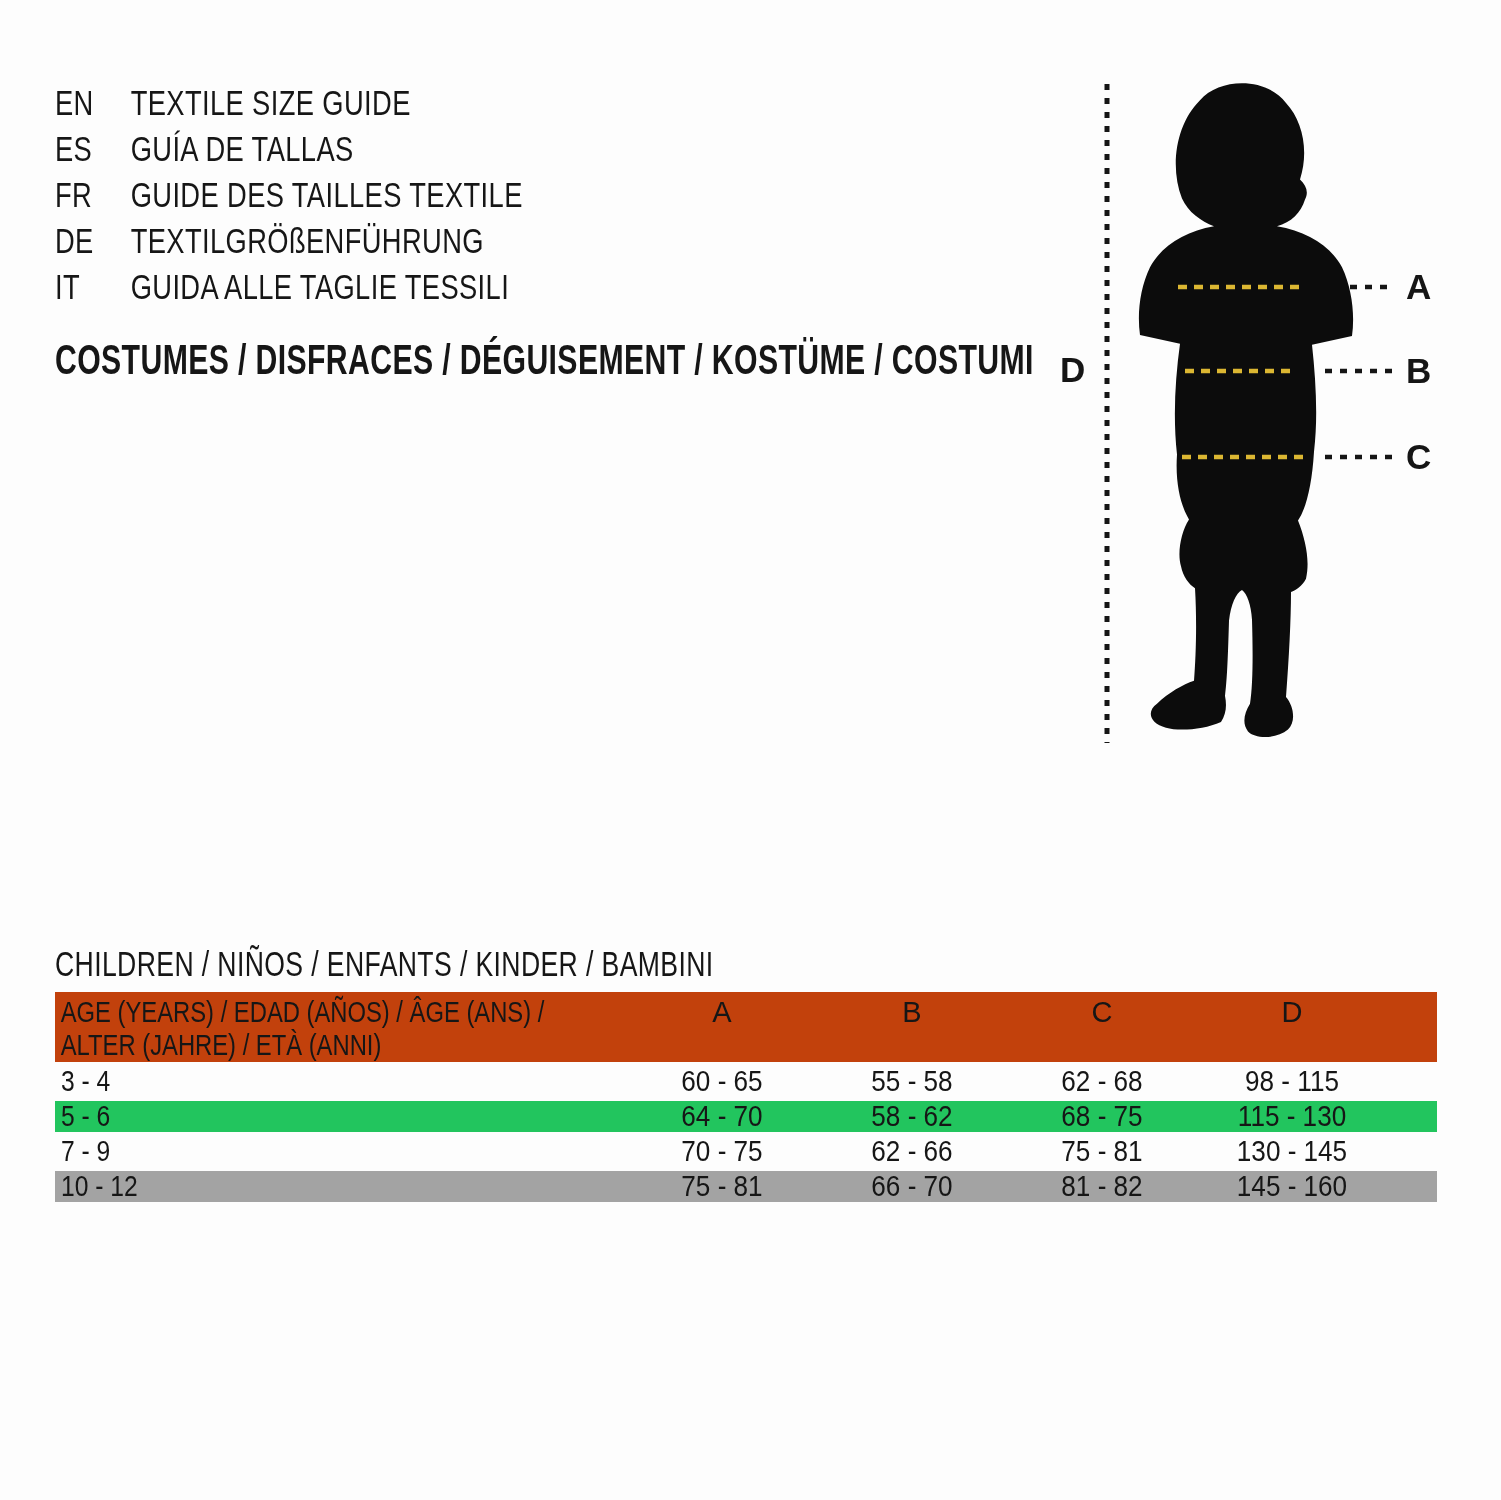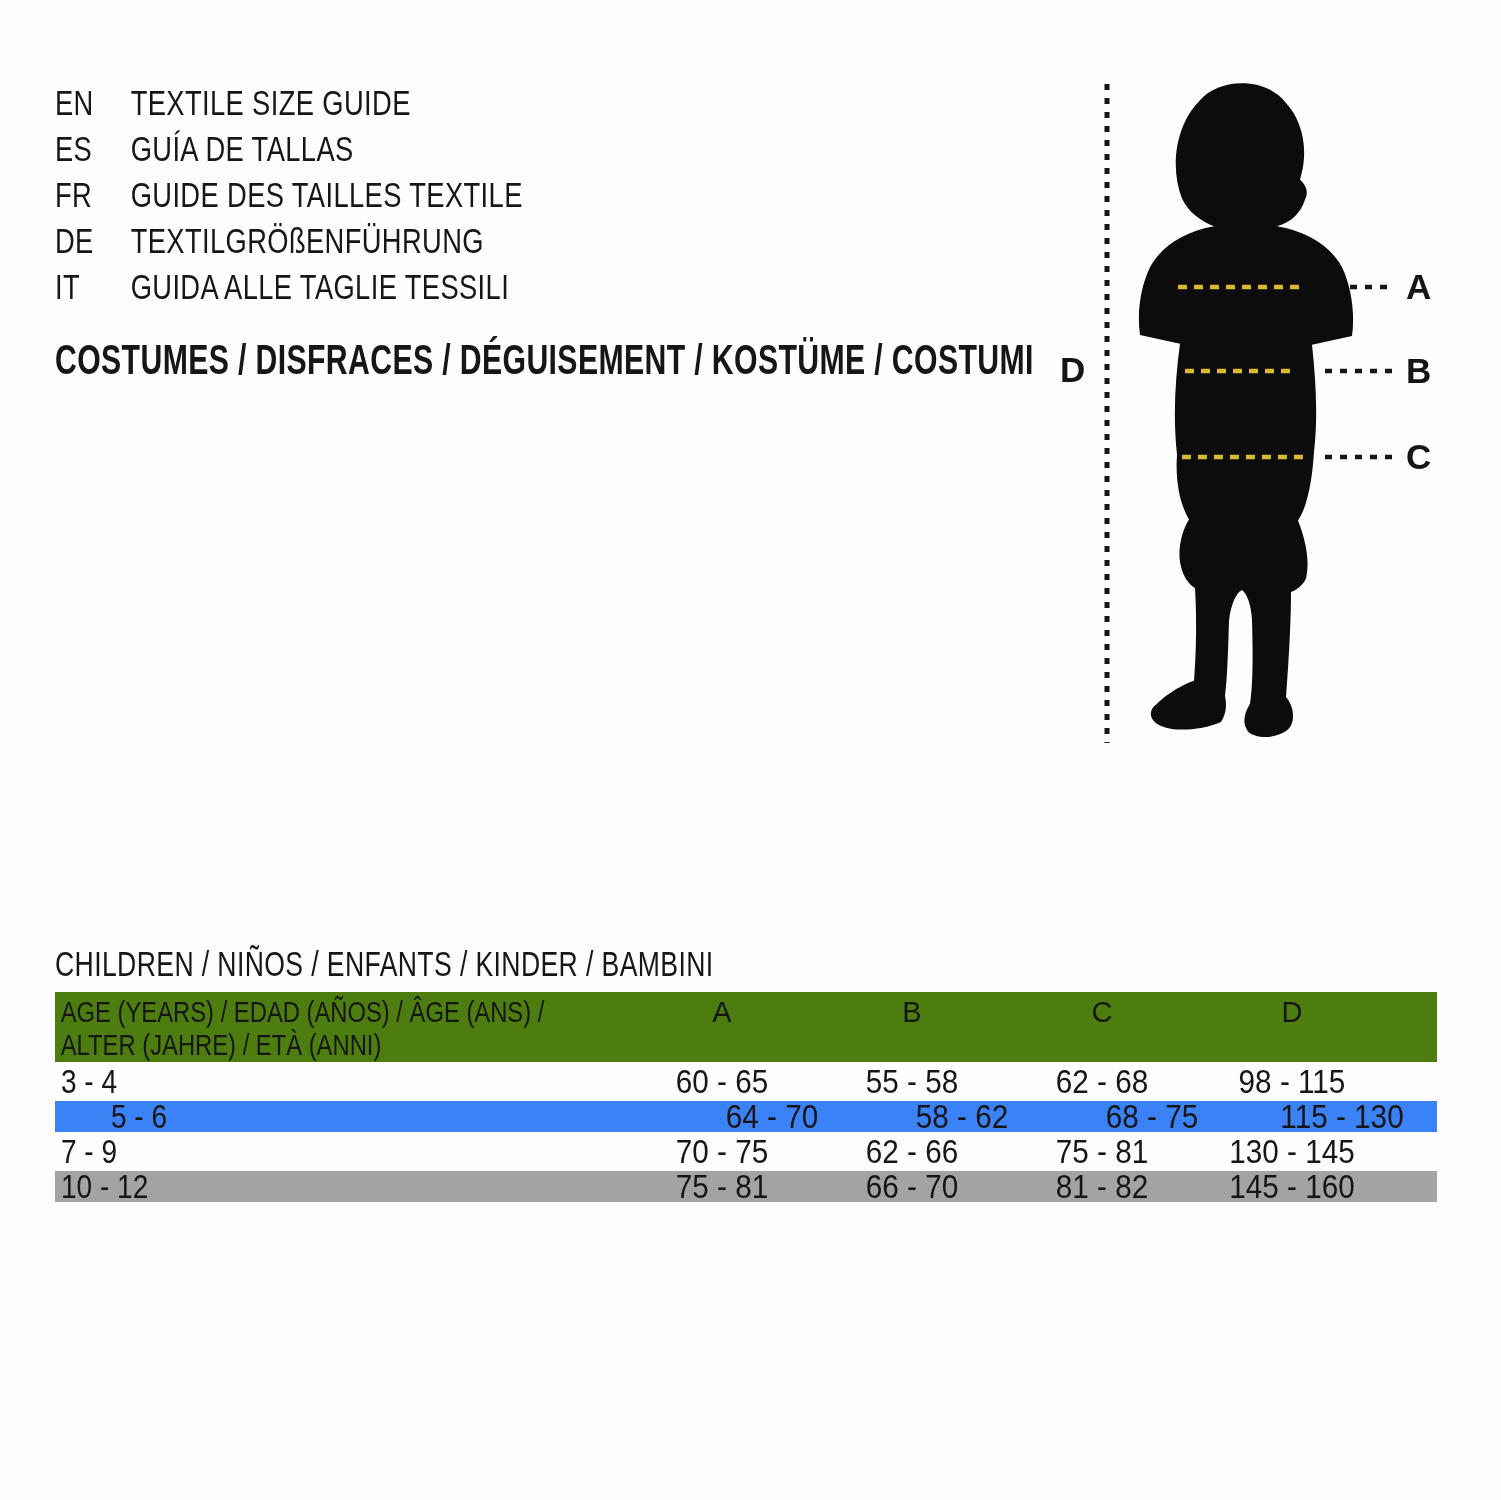--- a/index.html
+++ b/index.html
@@ -47,21 +47,21 @@
   .thead { display: flex; min-height: 70px; padding-top: 4px; }
   .age-col { width: 572px; flex: 0 0 572px; padding-left: 7px; }
   .num-col { width: 190px; flex: 0 0 190px; text-align: center; }
   .thead .age-col {
     font-size: 29px; line-height: 33px; white-space: nowrap;
     transform: scaleX(0.82); transform-origin: left top;
   }
   .thead .num-col { font-size: 29px; line-height: 33px; }
   .trow {
     display: flex; align-items: center;
-    height: 31px; margin-top: 4px; font-size: 33px;
+    height: 31px; margin-top: 4px; font-size: 29px;
   }
   .trow .age-col {
     transform: scaleX(0.85); transform-origin: left center;
     white-space: nowrap;
   }
   .trow .num-col { transform: scaleX(0.9); transform-origin: center; white-space: nowrap; }
 
   
   .legend { position: absolute; left: 55px; top: 1258px; }
   .legend-row {
@@ -152,39 +152,39 @@
     <line x1="285" y1="382" x2="352" y2="382" stroke="#151515" stroke-width="4.5" stroke-dasharray="7 8"></line>
 
     <text class="measure-letter" x="366" y="224">A</text>
     <text class="measure-letter" x="366" y="308">B</text>
     <text class="measure-letter" x="366" y="394">C</text>
   </svg>
 
   <div class="children-title">CHILDREN / NIÑOS / ENFANTS / KINDER / BAMBINI</div>
 
   <div class="size-table">
-    <div class="thead" style="background:#4d7c0f;">
+    <div class="thead" style="background:#c2410c;">
       <div class="age-col">
         <div>AGE (YEARS) / EDAD (AÑOS) / ÂGE (ANS) /</div>
         <div>ALTER (JAHRE) / ETÀ (ANNI)</div>
       </div>
       <div class="num-col">A</div>
       <div class="num-col">B</div>
       <div class="num-col">C</div>
       <div class="num-col">D</div>
     </div>
 
     <div class="trow">
       <div class="age-col">3 - 4</div>
       <div class="num-col">60 - 65</div>
       <div class="num-col">55 - 58</div>
       <div class="num-col">62 - 68</div>
       <div class="num-col">98 - 115</div>
     </div>
-    <div class="trow" style="background:#3b82f6;justify-content:flex-end;">
+    <div class="trow" style="background:#22c55e;">
       <div class="age-col">5 - 6</div>
       <div class="num-col">64 - 70</div>
       <div class="num-col">58 - 62</div>
       <div class="num-col">68 - 75</div>
       <div class="num-col">115 - 130</div>
     </div>
     <div class="trow">
       <div class="age-col">7 - 9</div>
       <div class="num-col">70 - 75</div>
       <div class="num-col">62 - 66</div>

